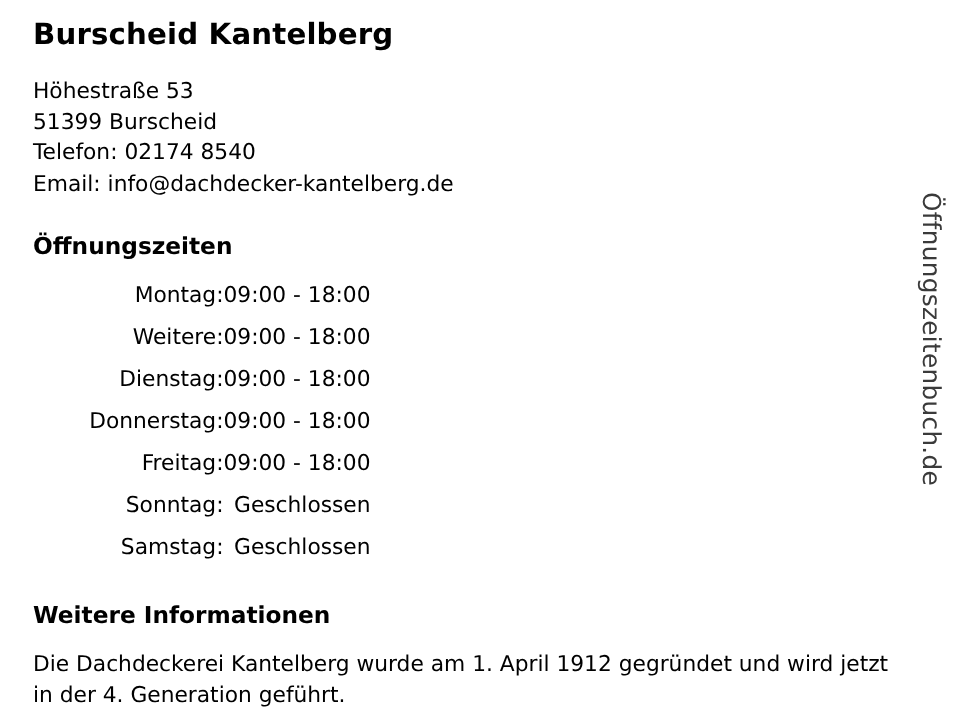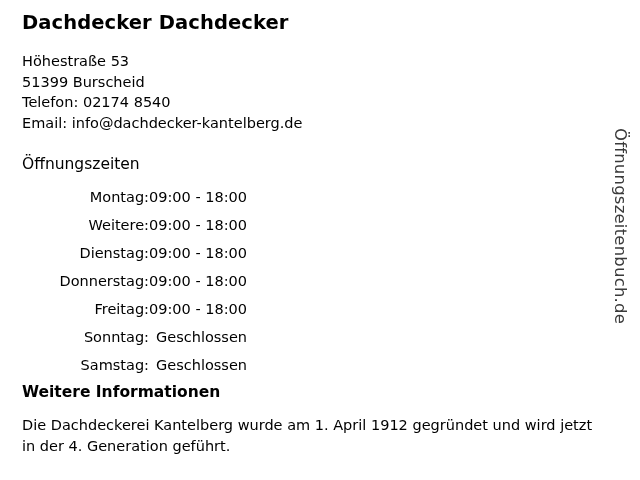--- a/index.html
+++ b/index.html
@@ -35,21 +35,21 @@
     margin: 0 0 16px 0;
     line-height: 1.3;
   }
   .addr-line {
     font-size: 14.5px;
     line-height: 20.5px;
     white-space: nowrap;
   }
   .section-head {
     font-size: 15.5px;
-    font-weight: normal;
+    font-weight: bold;
     margin-top: 22px;
     margin-bottom: 14px;
   }
   .hours-table {
     border-collapse: collapse;
   }
   .hours-table td {
     font-size: 14.5px;
     line-height: 20px;
     padding: 0 0 8px 0;
@@ -57,20 +57,21 @@
     white-space: nowrap;
     text-align: right;
   }
   .hours-table td.day {
     width: 127px;
     padding-right: 0;
   }
   .info-head {
     font-size: 15.5px;
     font-weight: bold;
+    margin-top: 18px;
     margin-bottom: 14px;
   }
   .info-text {
     font-size: 14.5px;
     line-height: 21px;
     width: 575px;
   }
   .watermark {
     position: absolute;
     right: 2px;
@@ -91,21 +92,21 @@
     letter-spacing: 0.2px;
   }
 </style>
 </head>
 <body>
 
 <div class="page">
 
   <div class="content">
 
-    <h1 class="biz-title">Dachdecker Dachdecker</h1>
+    <h1 class="biz-title">Burscheid Kantelberg</h1>
 
     <div class="addr-block">
       <div class="addr-line">Höhestraße 53</div>
       <div class="addr-line">51399 Burscheid</div>
       <div class="addr-line">Telefon: 02174 8540</div>
       <div class="addr-line">Email: info@dachdecker-kantelberg.de</div>
     </div>
 
     <div class="section-head">Öffnungszeiten</div>
 

